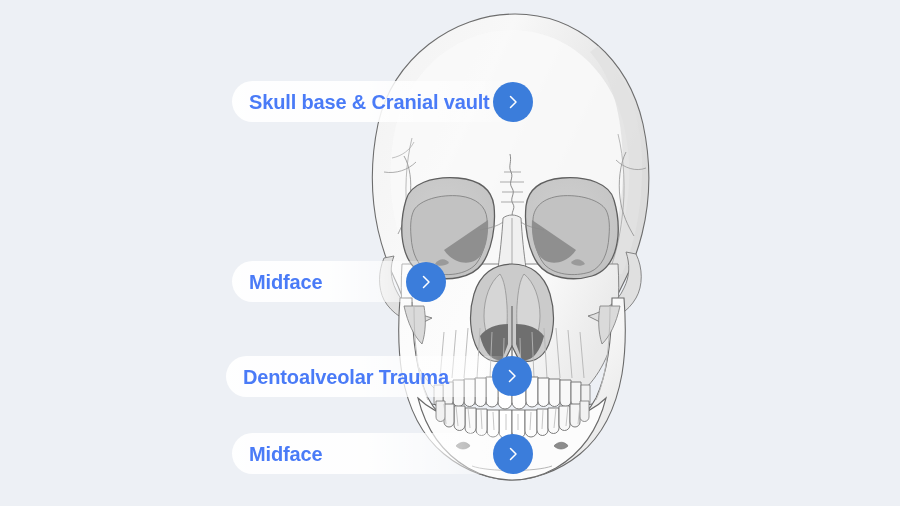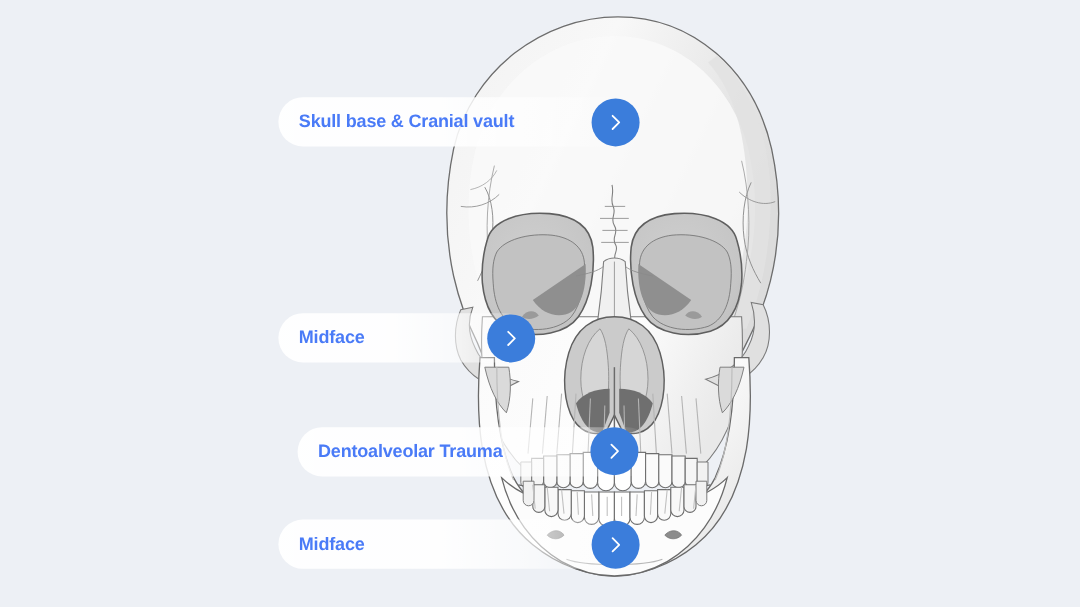--- a/index.html
+++ b/index.html
@@ -48,21 +48,21 @@
                 rgba(255,255,255,0.97) 0%,
                 rgba(255,255,255,0.95) 45%,
                 rgba(255,255,255,0.62) 72%,
                 rgba(255,255,255,0.10) 94%,
                 rgba(255,255,255,0.0) 100%);
     box-sizing: border-box;
     padding-left: 17px;
   }
   .pill-label {
     color: #4a7bf7;
-    font-size: 15px;
+    font-size: 20px;
     font-weight: bold;
     letter-spacing: -0.15px;
     white-space: nowrap;
     line-height: 1;
   }
   .arrow-btn {
     position: absolute;
     width: 40px;
     height: 40px;
     border-radius: 50%;
@@ -78,21 +78,21 @@
     display: block;
   }
 
   
   #row-skullbase       { left: 232px; top: 81px;  width: 296px; }
   #btn-skullbase       { left: 493px; top: 82px; }
 
   #row-midface         { left: 232px; top: 261px; width: 210px; text-align: center; }
   #btn-midface         { left: 406px; top: 262px; }
 
-  #row-dentoalveolar   { left: 248px; top: 356px; width: 295px; }
+  #row-dentoalveolar   { left: 226px; top: 356px; width: 295px; }
   #btn-dentoalveolar   { left: 492px; top: 356px; }
 
   #row-mandible        { left: 232px; top: 433px; width: 295px; }
   #btn-mandible        { left: 493px; top: 434px; }
 </style>
 </head>
 <body>
 
 <div id="stage">
 

